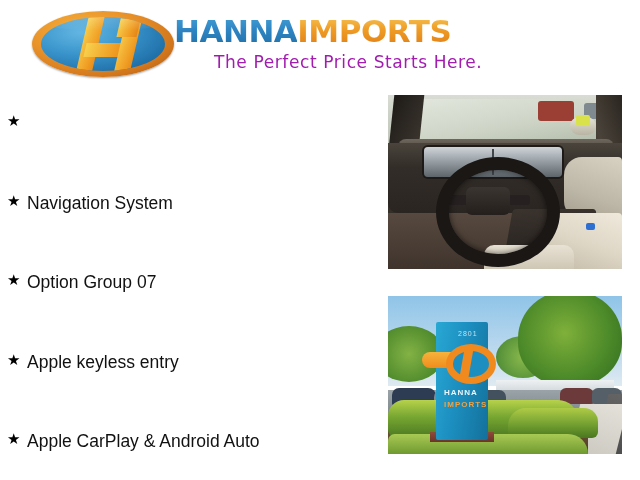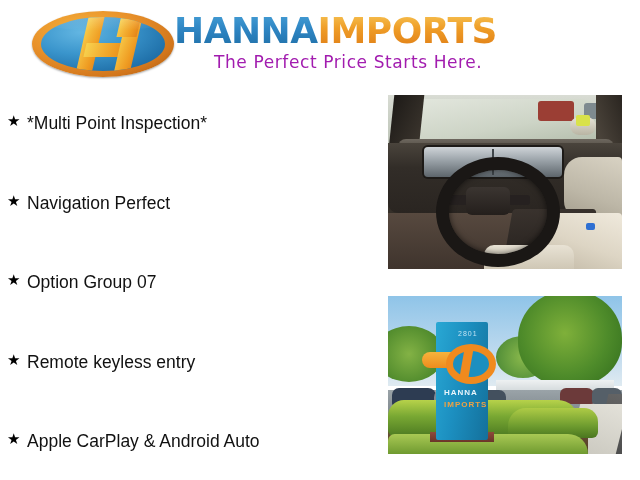--- a/index.html
+++ b/index.html
@@ -68,21 +68,21 @@
   .h-cross { left: 44px; top: 26px;  width: 44px; height: 14px; transform: skewX(-13deg);}
   .h-hook  { left: 78px; top: -2px;  width: 20px; height: 22px; transform: skewX(-13deg); border-radius: 2px 6px 0 0;}
 
   .wordmark {
     position: absolute;
     left: 174px;
     top: 14px;
     white-space: nowrap;
     font-family: "DejaVu Sans", sans-serif;
     font-weight: 700;
-    font-size: 36px;
+    font-size: 31px;
     letter-spacing: -0.5px;
     line-height: 34px;
   }
   .wm-hanna {
     background: linear-gradient(180deg,#4aa3d8 0%, #2f86c4 45%, #1e6da4 100%);
     -webkit-background-clip: text;
     background-clip: text;
     color: #2f86c4;
     -webkit-text-fill-color: transparent;
   }
@@ -384,36 +384,35 @@
 
   <div class="wordmark"><span class="wm-hanna">HANNA</span><span class="wm-imports">IMPORTS</span></div>
 
   <div class="tagline">The Perfect Price Starts Here.</div>
 </div>
 
 <ul class="feature-list">
 
   <li class="feature-item">
     <span class="feature-bullet">★</span>
-    <span class="feature-label">*Multi Point Inspection*</span>
   </li>
 
   <li class="feature-item">
     <span class="feature-bullet">★</span>
-    <span class="feature-label">Navigation Perfect</span>
+    <span class="feature-label">Navigation System</span>
   </li>
 
   <li class="feature-item">
     <span class="feature-bullet">★</span>
     <span class="feature-label">Option Group 07</span>
   </li>
 
   <li class="feature-item">
     <span class="feature-bullet">★</span>
-    <span class="feature-label">Remote keyless entry</span>
+    <span class="feature-label">Apple keyless entry</span>
   </li>
 
   <li class="feature-item">
     <span class="feature-bullet">★</span>
     <span class="feature-label">Apple CarPlay &amp; Android Auto</span>
   </li>
 
 </ul>
 
 <div class="photo photo-interior">

